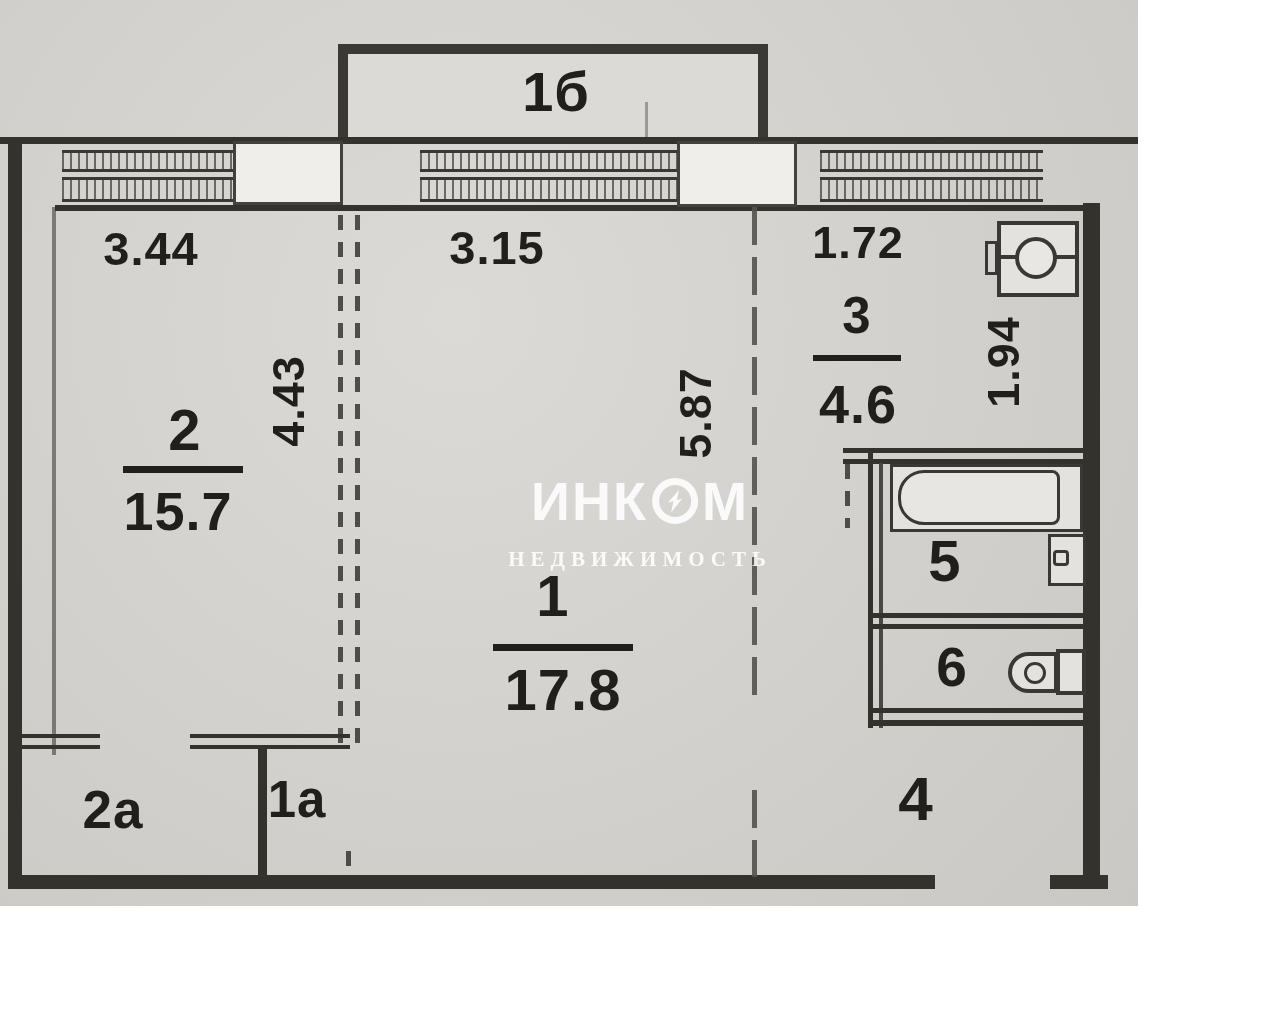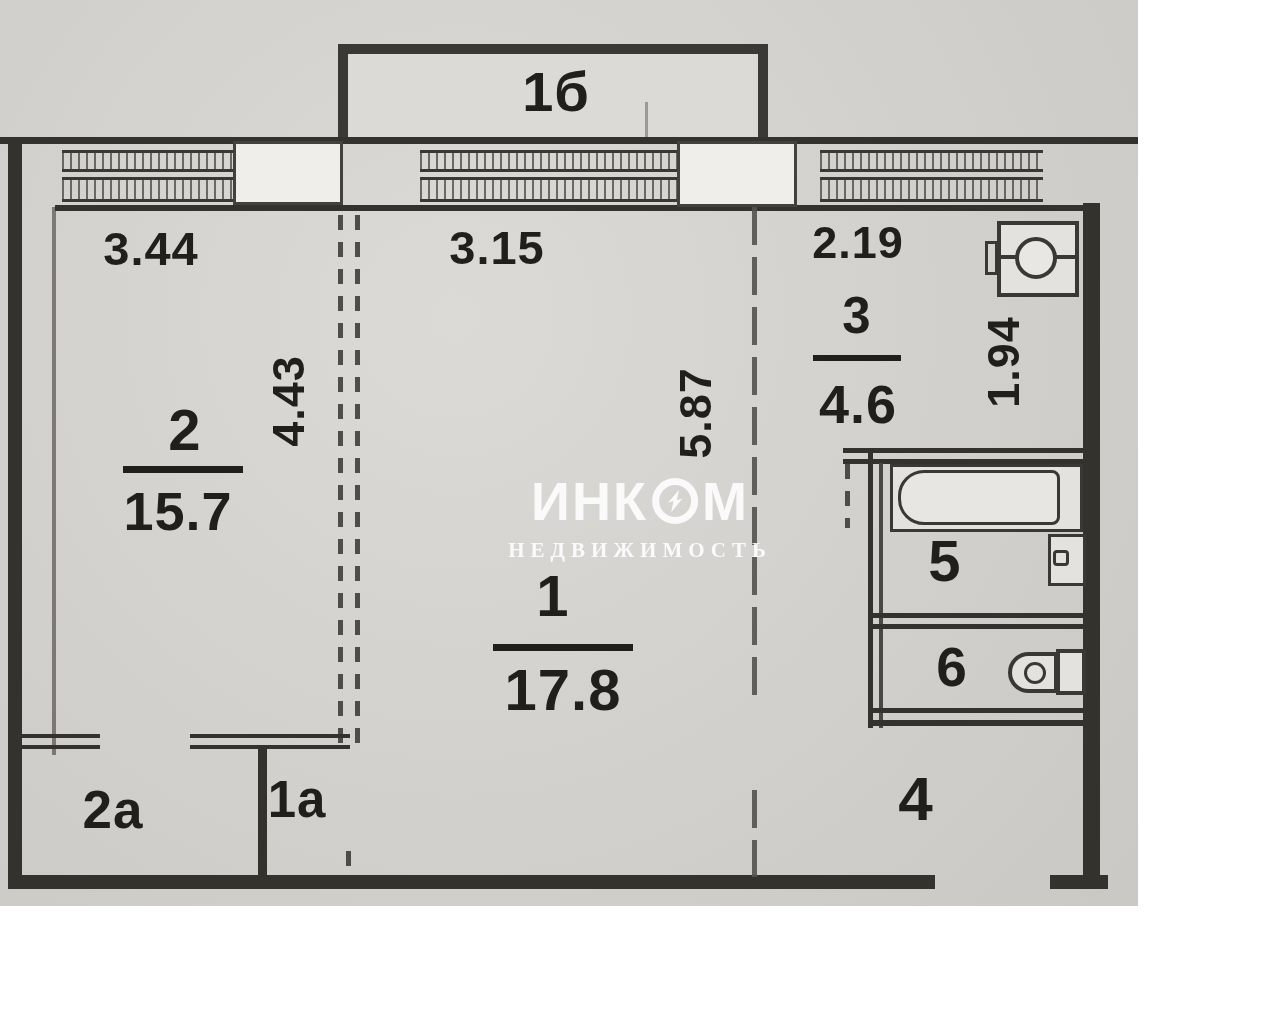--- a/index.html
+++ b/index.html
@@ -36,21 +36,21 @@
   .vlbl{position:absolute;transform:translate(-50%,-50%) rotate(-90deg);color:#211f1b;font-weight:bold;
         line-height:1;white-space:nowrap;letter-spacing:1px;}
   .bar{position:absolute;height:7px;background:#211f1b;}
   
   .wm{position:absolute;left:640px;top:470px;transform:translateX(-50%);z-index:60;
       display:flex;flex-direction:column;align-items:center;color:rgba(255,255,255,.88);}
   .wm-row{display:flex;align-items:center;gap:4px;font-weight:bold;font-size:54px;letter-spacing:2px;
           font-family:"Liberation Sans",sans-serif;justify-content:flex-end;}
   .wm-ring{width:46px;height:46px;border-radius:50%;border:7px solid rgba(255,255,255,.88);
            box-sizing:border-box;display:flex;align-items:center;justify-content:center;}
-  .wm-sub{margin-top:6px;font-family:"Liberation Serif",serif;font-weight:bold;font-size:21px;
+  .wm-sub{margin-top:15px;font-family:"Liberation Serif",serif;font-weight:bold;font-size:21px;
           letter-spacing:6px;text-align:center;}
 </style>
 </head>
 <body>
 
 <div id="stage">
   <div class="paper"></div>
 
   <div class="balcony">
     <div class="divline"></div>
@@ -117,21 +117,21 @@
 
   <div class="fx" style="left:1048px;top:534px;width:38px;height:52px;border-width:3px;"></div>
   <div style="position:absolute;left:1053px;top:550px;width:16px;height:16px;border:3px solid #3a3834;border-radius:4px;box-sizing:border-box;"></div>
 
   <div style="position:absolute;left:1056px;top:649px;width:30px;height:46px;border:4px solid #3a3834;box-sizing:border-box;background:#e4e2de;"></div>
   <div style="position:absolute;left:1008px;top:652px;width:50px;height:41px;border:4px solid #3a3834;box-sizing:border-box;background:#e4e2de;border-radius:22px 0 0 22px;"></div>
   <div style="position:absolute;left:1024px;top:662px;width:22px;height:22px;border:3px solid #3a3834;border-radius:50%;box-sizing:border-box;"></div>
 
   <div class="lbl" style="left:151px;top:248px;font-size:47px;">3.44</div>
   <div class="lbl" style="left:497px;top:247px;font-size:47px;text-align:center;">3.15</div>
-  <div class="lbl" style="left:858px;top:242px;font-size:45px;">2.19</div>
+  <div class="lbl" style="left:858px;top:242px;font-size:45px;">1.72</div>
   <div class="vlbl" style="left:288px;top:401px;font-size:45px;">4.43</div>
   <div class="vlbl" style="left:695px;top:413px;font-size:45px;">5.87</div>
   <div class="vlbl" style="left:1003px;top:362px;font-size:45px;">1.94</div>
 
   <div class="lbl" style="left:185px;top:430px;font-size:58px;">2</div>
   <div class="bar" style="left:123px;top:466px;width:120px;"></div>
   <div class="lbl" style="left:178px;top:511px;font-size:54px;">15.7</div>
 
   <div class="lbl" style="left:553px;top:596px;font-size:58px;">1</div>
   <div class="bar" style="left:493px;top:644px;width:140px;"></div>

